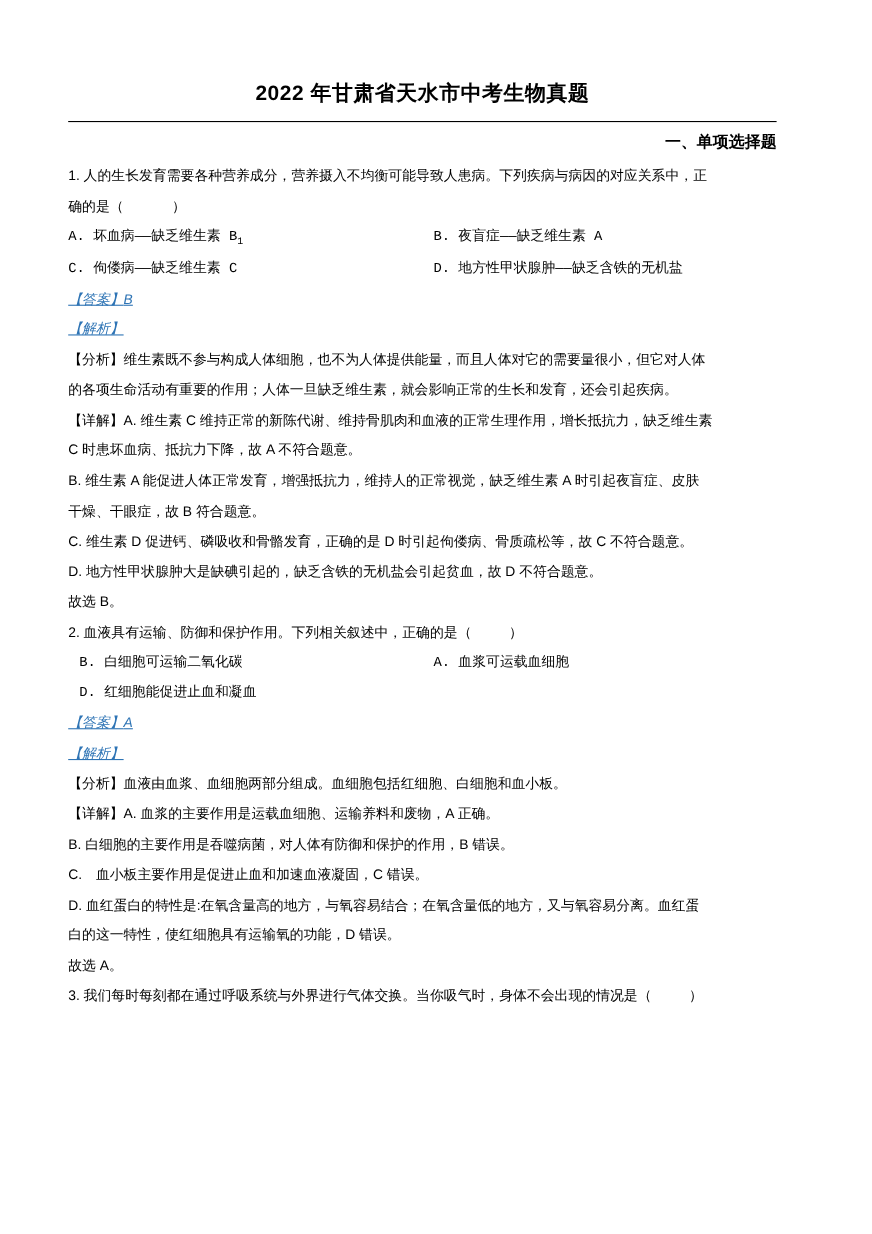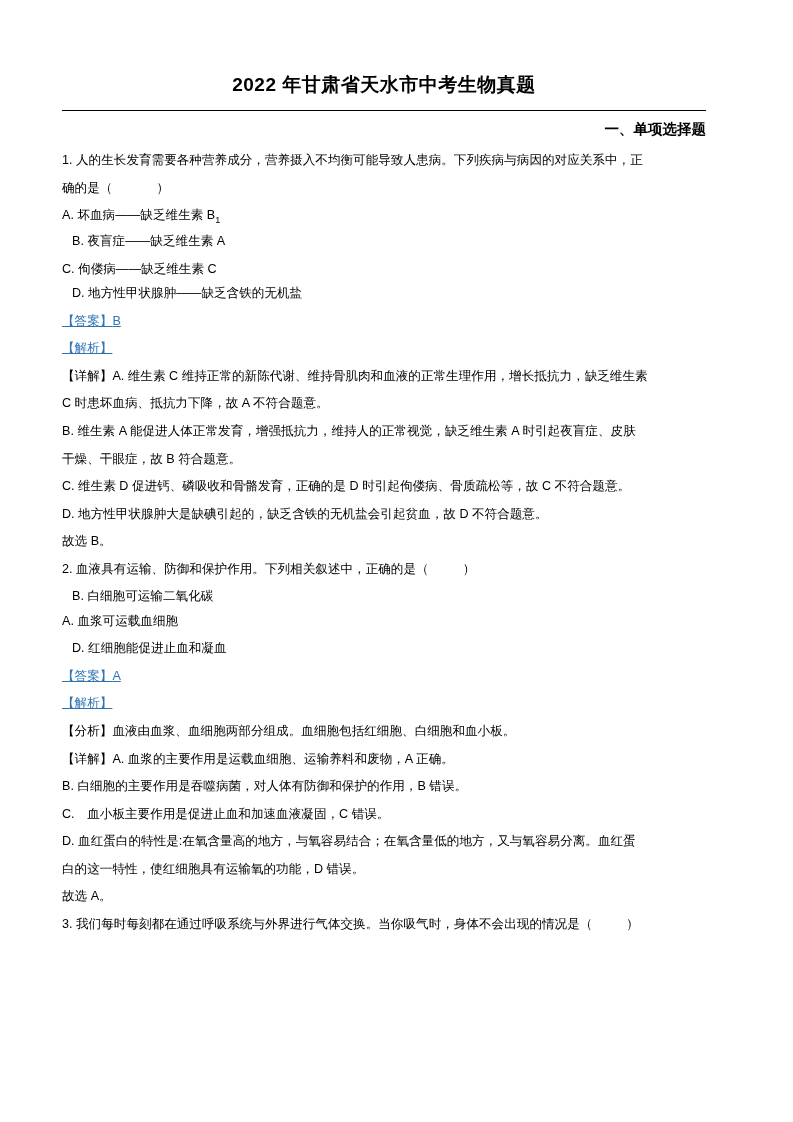--- a/index.html
+++ b/index.html
@@ -47,39 +47,39 @@
     line-height: 1.95;
     margin: 0 0 3px 0;
     text-align: justify;
     font-family: "Liberation Sans", "DejaVu Sans", sans-serif;
   }
   .opts {
     display: flex;
     font-size: 12.6px;
     line-height: 1.95;
     margin: 0 0 3px 0;
-    font-family: Liberation Sans, sans-serif;
-    flex-direction: column;
+    font-family: Liberation Mono, monospace;
   }
   .opts .col {
     flex: 0 0 50%;
   }
   .opts .col.second {
     padding-left: 10px;
   }
   .tag {
     color: #2e74b5;
     font-size: 12.6px;
     line-height: 1.95;
     margin: 0 0 3px 0;
     font-family: "Liberation Sans", "DejaVu Sans", sans-serif;
   }
   .tag-underline {
     color: #2e74b5;
     text-decoration: underline;
+    font-style: italic;
   }
   .blank {
     display: inline-block;
     width: 44px;
   }
   .blank-sm {
     display: inline-block;
     width: 34px;
   }
   .sub {
@@ -112,20 +112,22 @@
     <div class="col second">D. 地方性甲状腺肿——缺乏含铁的无机盐</div>
   </div>
 
   <div class="tag">
     <span class="tag-underline">【答案】</span><span class="tag-underline">B</span>
   </div>
   <div class="tag">
     <span class="tag-underline">【解析】</span>
   </div>
 
+  <div class="para">【分析】维生素既不参与构成人体细胞，也不为人体提供能量，而且人体对它的需要量很小，但它对人体</div>
+  <div class="para">的各项生命活动有重要的作用；人体一旦缺乏维生素，就会影响正常的生长和发育，还会引起疾病。</div>
   <div class="para">【详解】A. 维生素 C 维持正常的新陈代谢、维持骨肌肉和血液的正常生理作用，增长抵抗力，缺乏维生素</div>
   <div class="para">C 时患坏血病、抵抗力下降，故 A 不符合题意。</div>
   <div class="para">B. 维生素 A 能促进人体正常发育，增强抵抗力，维持人的正常视觉，缺乏维生素 A 时引起夜盲症、皮肤</div>
   <div class="para">干燥、干眼症，故 B 符合题意。</div>
   <div class="para">C. 维生素 D 促进钙、磷吸收和骨骼发育，正确的是 D 时引起佝偻病、骨质疏松等，故 C 不符合题意。</div>
   <div class="para">D. 地方性甲状腺肿大是缺碘引起的，缺乏含铁的无机盐会引起贫血，故 D 不符合题意。</div>
   <div class="para">故选 B。</div>
 
   <div class="para">
     <span>2. 血液具有运输、防御和保护作用。下列相关叙述中，正确的是（</span><span class="blank-sm"></span><span>）</span>

